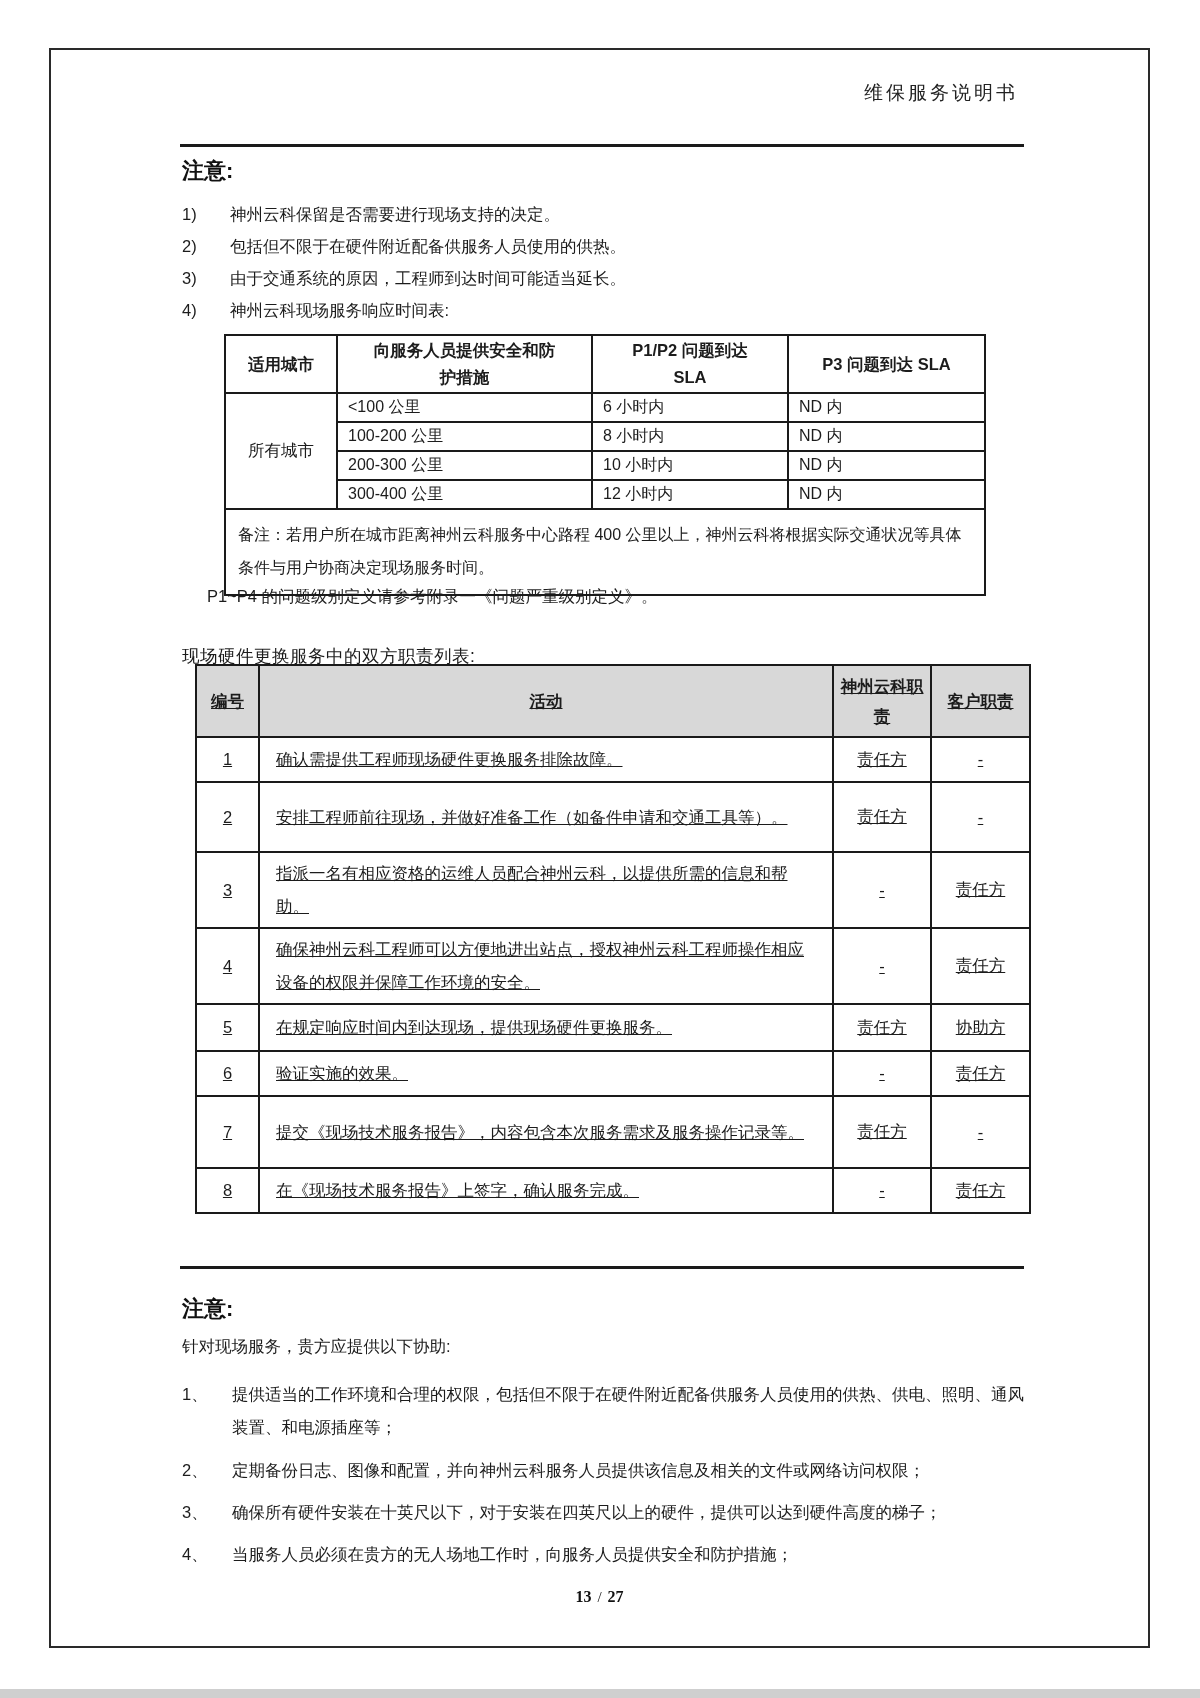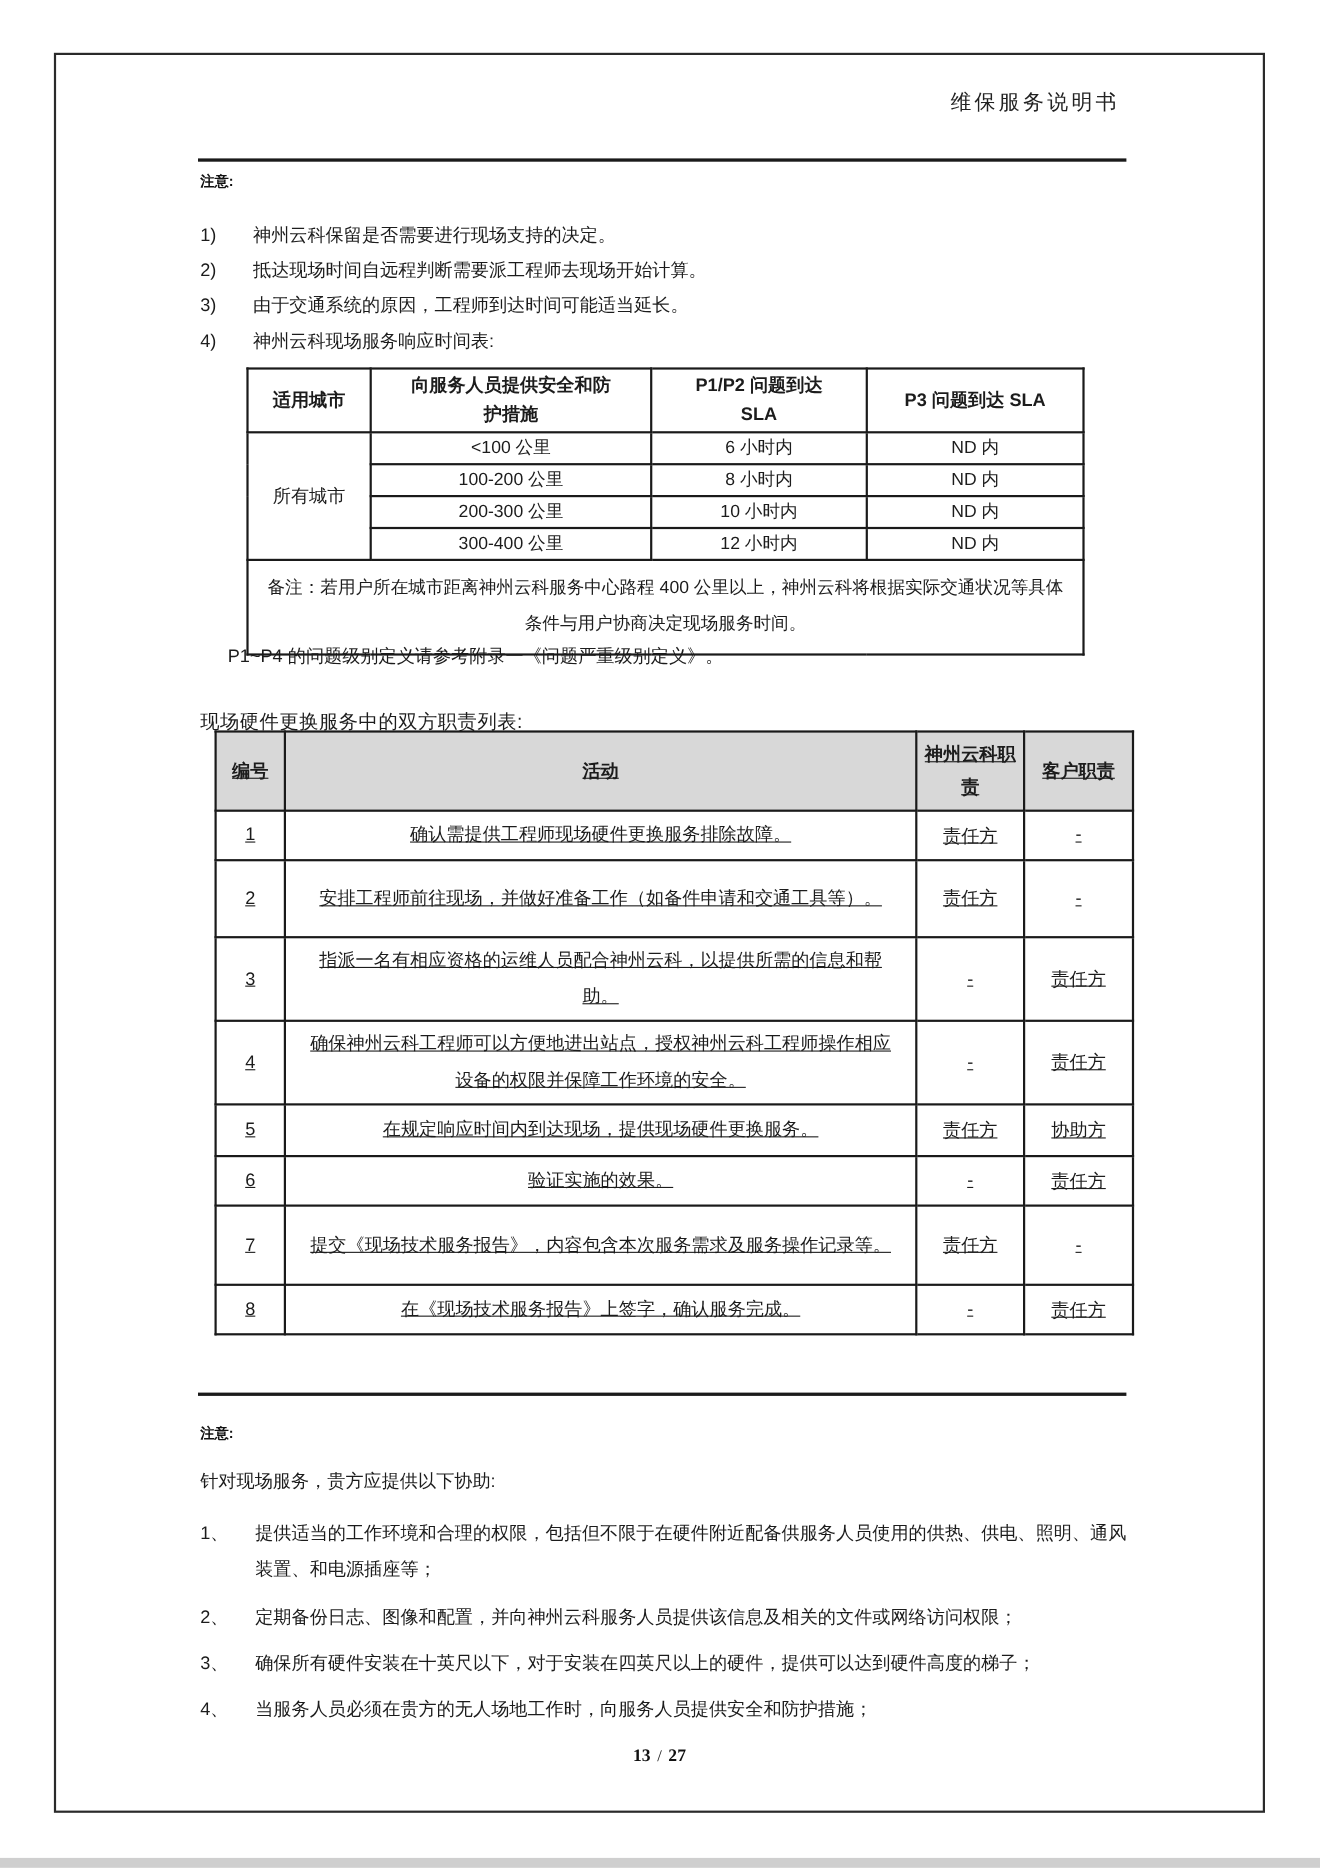--- a/index.html
+++ b/index.html
@@ -25,31 +25,31 @@
     font-family:"Liberation Serif","DejaVu Serif",serif;
     font-size:19px;letter-spacing:3px;color:#222;
   }
   .rule{
     position:absolute;left:129px;width:844px;height:3px;background:#1a1a1a;
   }
   .rule1{top:94px;}
   .rule2{top:1216px;}
   .notice-label{
     position:absolute;left:131px;
-    font-size:13px;font-weight:bold;color:#111;
+    font-size:22px;font-weight:bold;color:#111;
   }
   .nl1{top:106px;}
   .nl2{top:1244px;}
   
   .list1{position:absolute;left:131px;top:148px;width:840px;font-size:16.5px;}
   .list1 .li{display:flex;height:32px;line-height:32px;}
   .list1 .num{width:48px;flex:0 0 48px;}
   
   table{border-collapse:collapse;table-layout:fixed;}
-  td,th{border:2px solid #1a1a1a;box-sizing:border-box;font-weight:normal;text-align:center;}
+  td,th{border:2px solid #1a1a1a;box-sizing:border-box;font-weight:normal;}
   
   .sla-table{position:absolute;left:173px;top:284px;width:760px;font-size:16px;}
   .sla-table th{font-weight:bold;text-align:center;vertical-align:middle;height:58px;line-height:27px;font-size:16.5px;}
   .sla-table .hdr-inner{margin:0 auto;}
   .w-dist .hdr-inner{width:186px;}
   .w-p12 .hdr-inner{width:132px;}
   .sla-table td{height:29px;padding:1px 10px;vertical-align:middle;}
   .sla-table td.city{text-align:center;padding:0;font-size:16.5px;}
   .sla-table td.remark{height:auto;padding:8px 12px 10px 12px;line-height:33px;font-size:16px;}
   
@@ -97,21 +97,21 @@
 
   <div class="notice-label nl1">注意:</div>
 
   <div class="list1">
     <div class="li">
       <span class="num">1)</span>
       <span>神州云科保留是否需要进行现场支持的决定。</span>
     </div>
     <div class="li">
       <span class="num">2)</span>
-      <span>抵达现场时间自远程判断需要派工程师去现场开始计算。</span>
+      <span>包括但不限于在硬件附近配备供服务人员使用的供热。</span>
     </div>
     <div class="li">
       <span class="num">3)</span>
       <span>由于交通系统的原因，工程师到达时间可能适当延长。</span>
     </div>
     <div class="li">
       <span class="num">4)</span>
       <span>神州云科现场服务响应时间表:</span>
     </div>
   </div>

